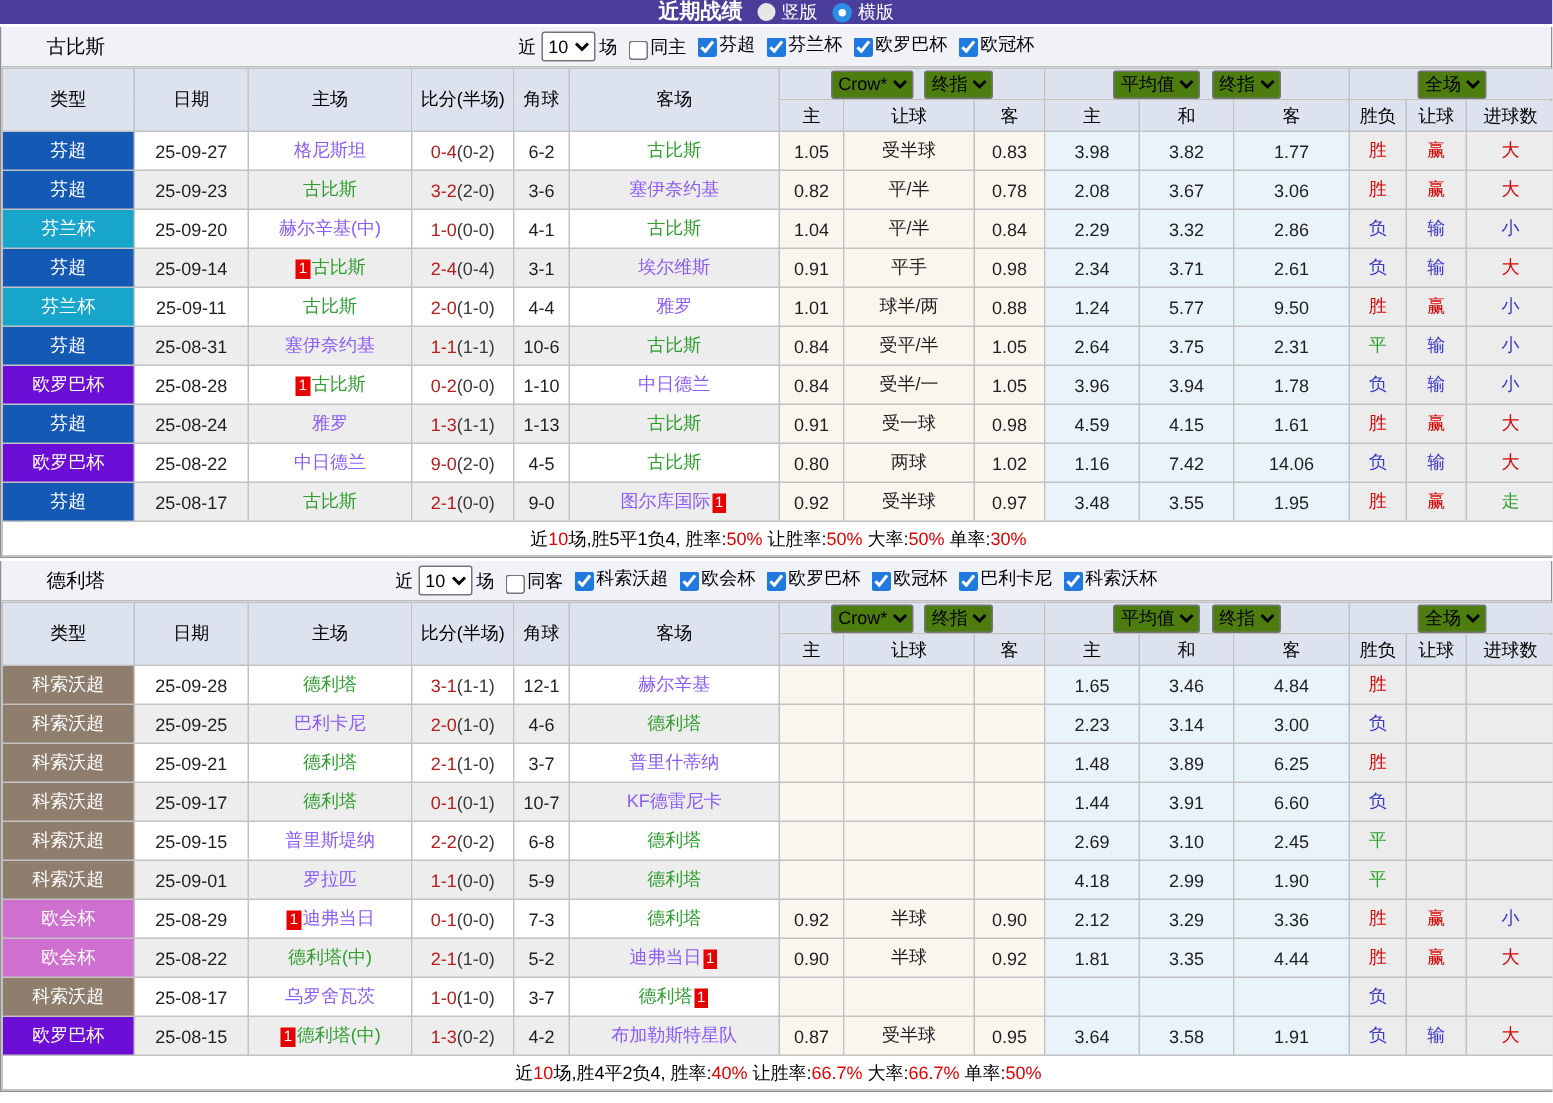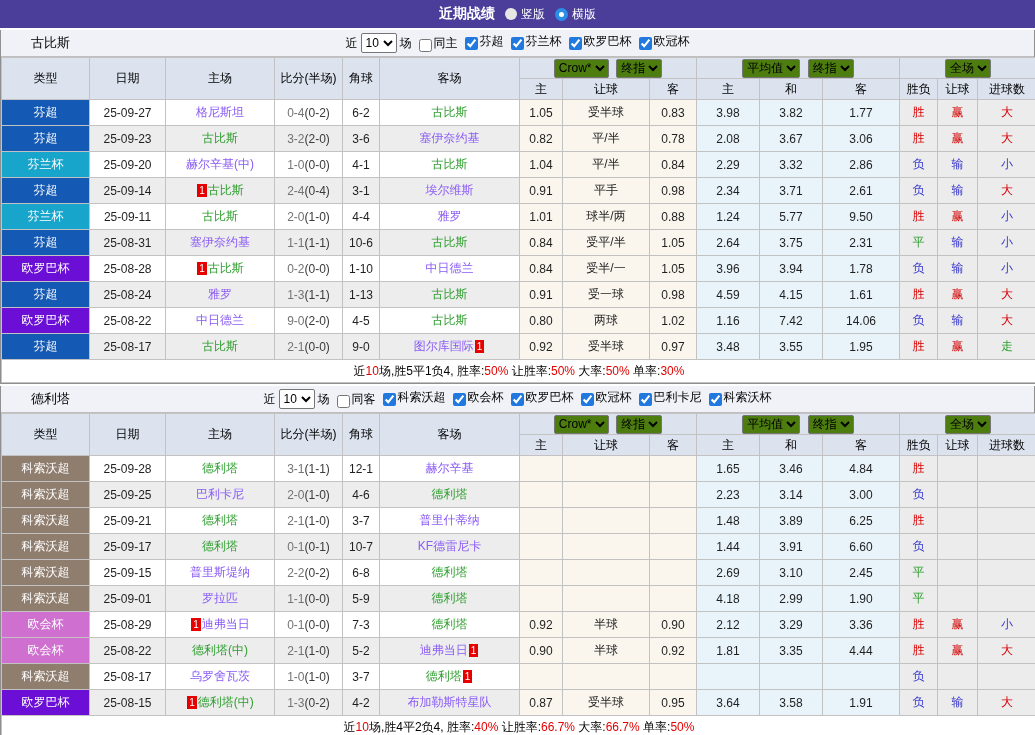--- a/index.html
+++ b/index.html
@@ -1,39 +1,39 @@
 <!DOCTYPE html>
 <html><head>
 <meta charset="utf-8">
 <style>
   * { box-sizing: border-box; }
   body { margin:0; background:#fff; font-family:"Liberation Sans","DejaVu Sans",sans-serif; }
   .page { width:1035px; }
-  .titlebar { height:28px; background:#4b3e9b; display:flex; align-items:center; justify-content:center; gap:10px; }
+  .titlebar { height:16px; background:#4b3e9b; display:flex; align-items:center; justify-content:center; gap:10px; }
   .titlebar .title { color:#fff; font-weight:bold; font-size:14px; }
   .radio-wrap { display:flex; align-items:center; gap:4px; color:#fff; font-size:12px; }
   .radio-off { width:12px; height:12px; border-radius:50%; background:#e6e6e6; display:inline-block; }
   .radio-on { width:13px; height:13px; border-radius:50%; background:#fff; border:4px solid #2a8ee8; display:inline-block; }
   .section { border:1px solid #8f8f8f; border-top:none; margin-top:2px; }
   .filterbar { height:27px; background:#f0f2f8; position:relative; display:flex; align-items:center; justify-content:center; font-size:12px; border-bottom:1px solid #bfbfbf; color:#000; }
   .teamname { position:absolute; left:30px; font-size:13px; }
   .filterbar select { font-size:12px; height:20px; margin:0 3px; border:1px solid #767676; border-radius:2px; background:#fff; }
   .filterbar input[type=checkbox] { width:13px; height:13px; accent-color:#2079df; margin:0 2px 0 7px; vertical-align:-2px; }
   .filterbar label { display:inline-flex; align-items:flex-end; }
   table { border-collapse:collapse; table-layout:fixed; width:1035px; font-size:12px; }
   th, td { border:1px solid #c2c2c2; text-align:center; padding:0; overflow:hidden; white-space:nowrap; }
   thead th { background:#dce3ef; font-weight:normal; height:21px; color:#000; }
   thead select { font-size:12px; height:19px; border:1px solid #767676; border-radius:2px; background:#4d7c0f; margin:0 2px; }
   tbody td { height:26px; color:#1f1f1f; }
   tr.even td { background:#ededed; }
   td.ctype { color:#fff; }
   td.ccrow { background:#faf6ee !important; }
   td.cavg  { background:#e9f3fa !important; }
   td.cres  { background:#ececec !important; }
-  .ft { color:#737373; } .ht { color:#3a3a3a; }
+  .ft { color:#b91c1c; } .ht { color:#3a3a3a; }
   .tg { color:#2f9e2f; } .tk { color:#8b5cf6; }
   .r { color:#d60000; } .b { color:#3737cc; } .g { color:#2f9e2f; }
   .rc { display:inline-block; background:#e60000; color:#fff; font-size:10px; line-height:13px; padding:0 2px; margin:0 1px; }
   tr.summary td { height:23px; background:#fff; font-size:12px; color:#000; }
   .red { color:#e30000; }
 </style>
 </head>
 <body>
 
 <div class="page">

